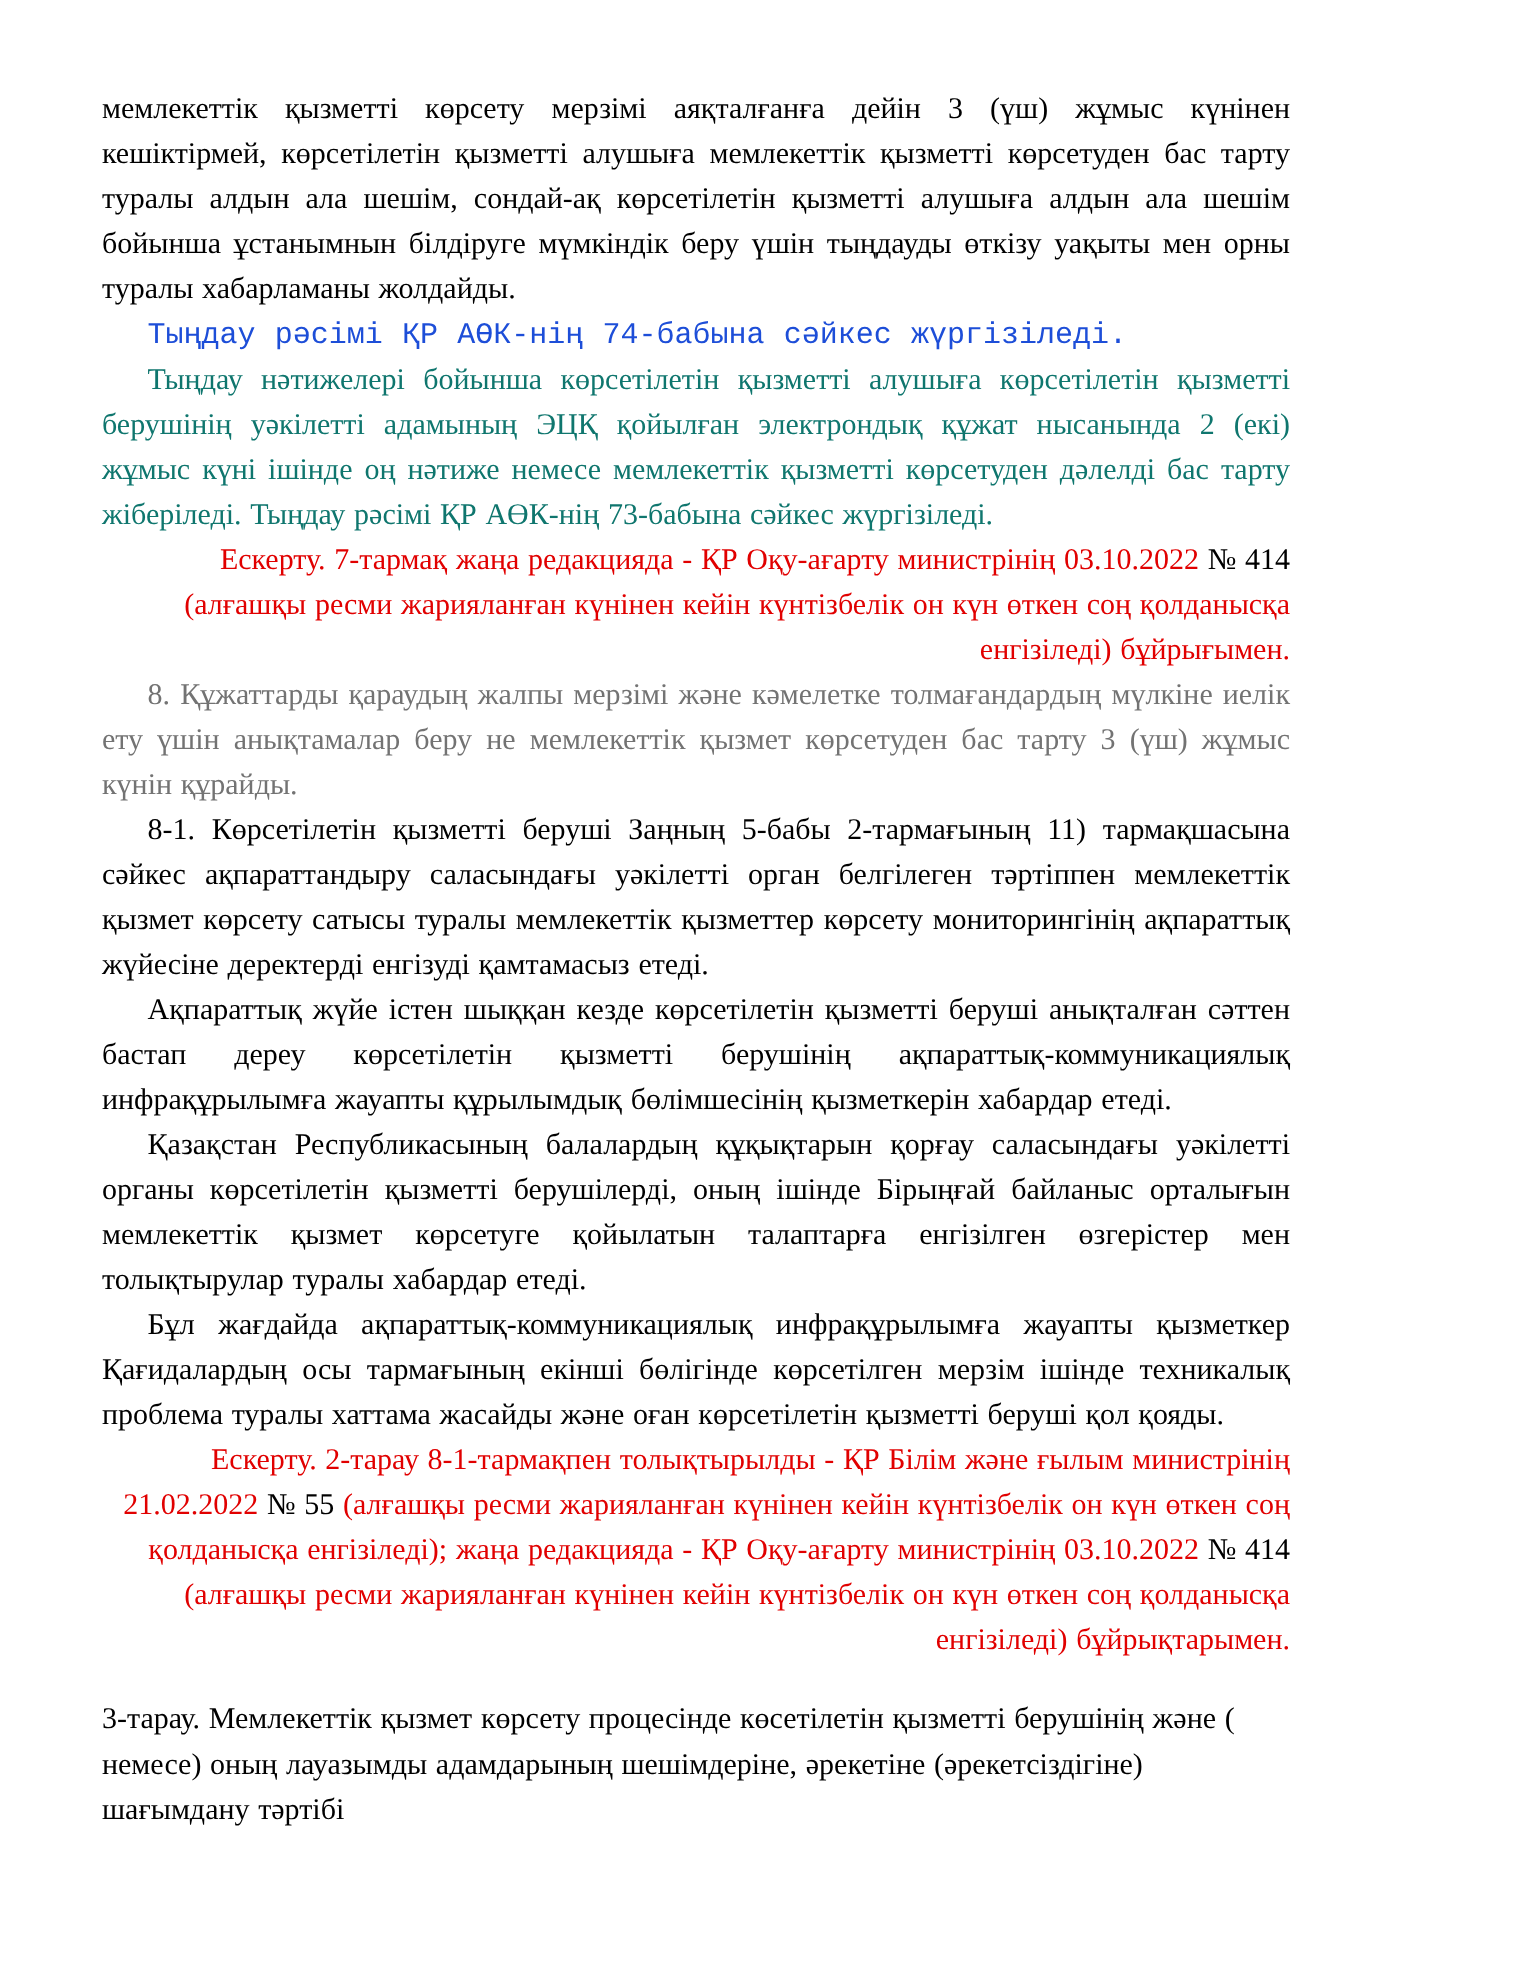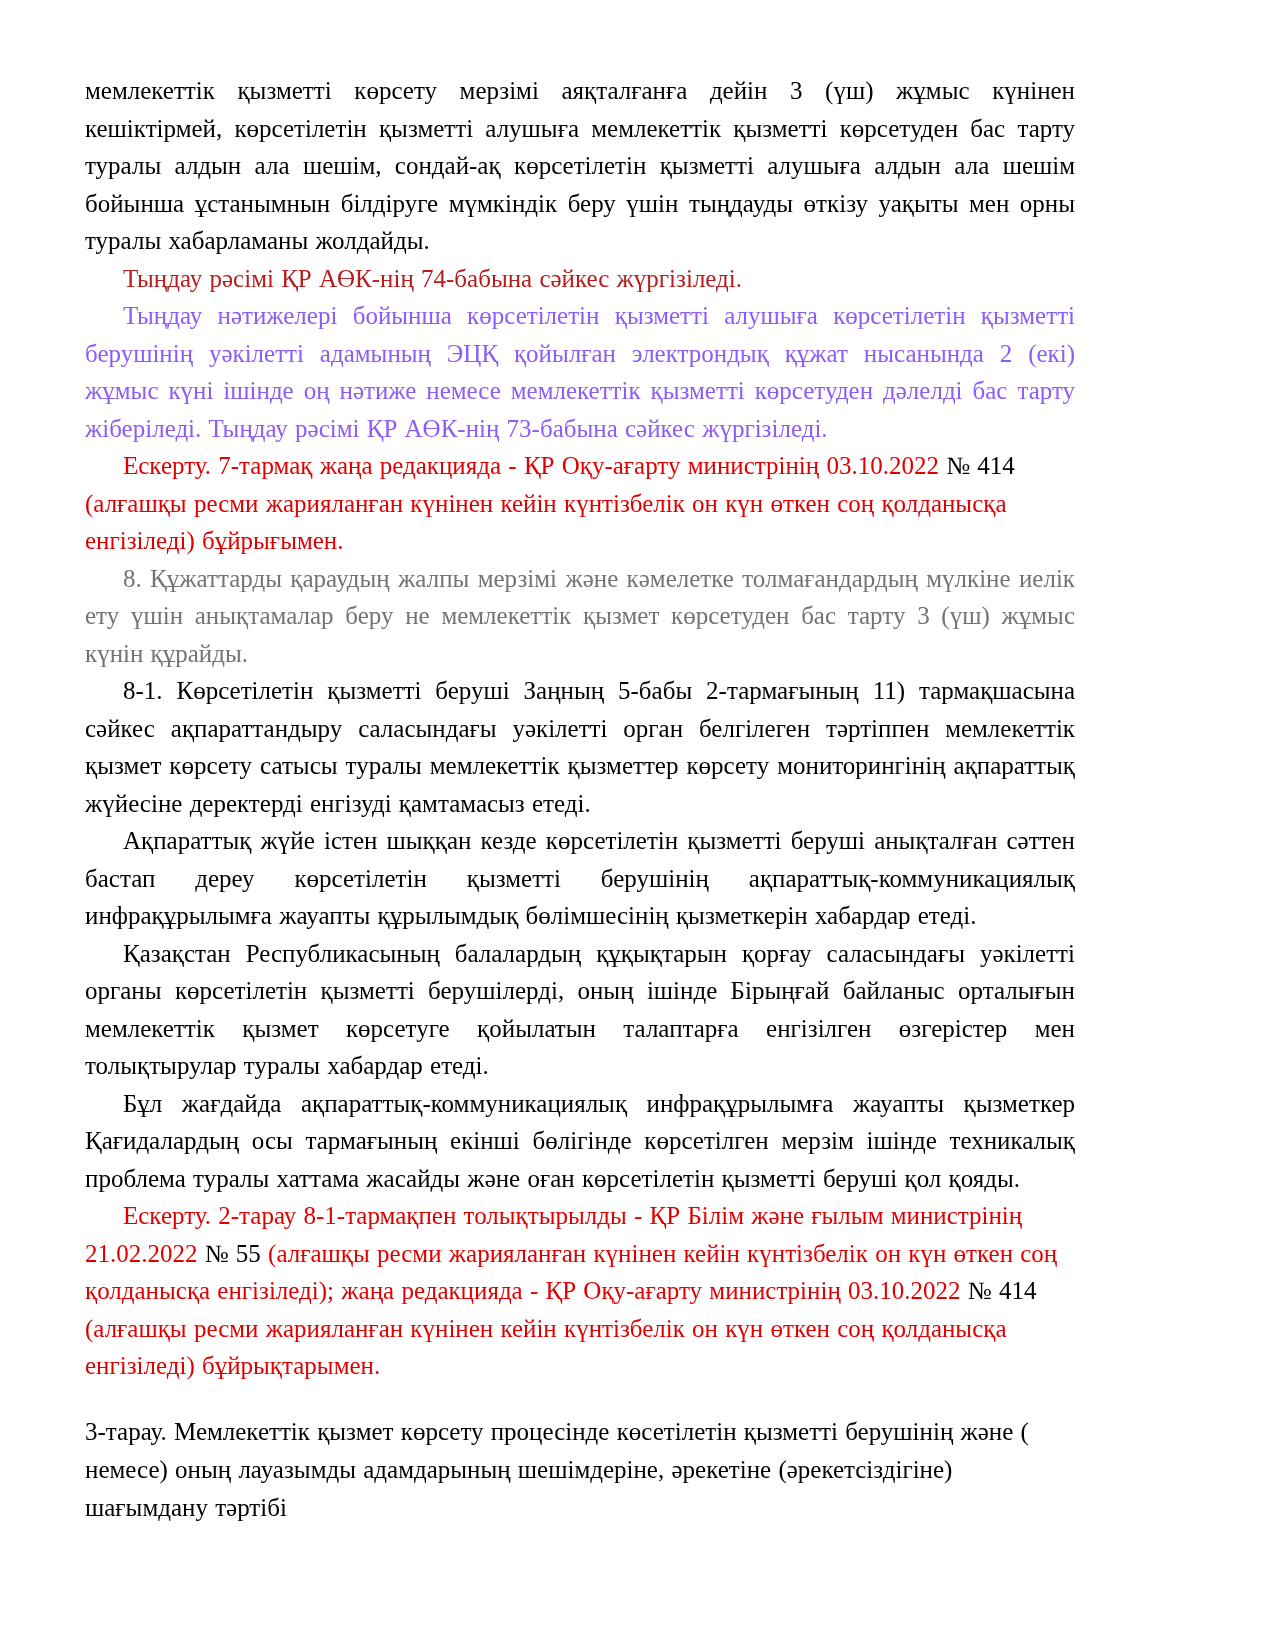--- a/index.html
+++ b/index.html
@@ -23,41 +23,41 @@
   p.para {
     margin: 0;
     text-align: justify;
     text-indent: 38px;
     word-spacing: 1px;
   }
   p.para.continuation {
     text-indent: 0;
   }
   p.para.note {
-    text-align: left;
+    text-align: right;
   }
   p.para.heading {
     font-weight: normal;
     text-align: left;
     text-indent: 0;
     margin-top: 28px;
     line-height: 1.52;
   }
   span.run { white-space: pre-wrap; }
 </style>
 </head>
 <body>
 
 <div class="page">
 
   <p class="para continuation"><span class="run" style="color: rgb(0, 0, 0);">мемлекеттік қызметті көрсету мерзімі аяқталғанға дейін 3 (үш) жұмыс күнінен кешіктірмей, көрсетілетін қызметті алушыға мемлекеттік қызметті көрсетуден бас тарту туралы алдын ала шешім, сондай-ақ көрсетілетін қызметті алушыға алдын ала шешім бойынша ұстанымнын білдіруге мүмкіндік беру үшін тыңдауды өткізу уақыты мен орны туралы хабарламаны жолдайды.</span></p>
 
-  <p class="para"><span class="run" style="color: #b91c1c;">Тыңдау рәсімі ҚР АӨК-нің 74-бабына сәйкес жүргізіледі.</span></p>
+  <p class="para"><span class="run" style="color: #1d4ed8; font-family: Liberation Mono, monospace;">Тыңдау рәсімі ҚР АӨК-нің 74-бабына сәйкес жүргізіледі.</span></p>
 
-  <p class="para"><span class="run" style="color: #8b5cf6;">Тыңдау нәтижелері бойынша көрсетілетін қызметті алушыға көрсетілетін қызметті берушінің уәкілетті адамының ЭЦҚ қойылған электрондық құжат нысанында 2 (екі) жұмыс күні ішінде оң нәтиже немесе мемлекеттік қызметті көрсетуден дәлелді бас тарту жіберіледі. Тыңдау рәсімі ҚР АӨК-нің 73-бабына сәйкес жүргізіледі.</span></p>
+  <p class="para"><span class="run" style="color: #0f766e;">Тыңдау нәтижелері бойынша көрсетілетін қызметті алушыға көрсетілетін қызметті берушінің уәкілетті адамының ЭЦҚ қойылған электрондық құжат нысанында 2 (екі) жұмыс күні ішінде оң нәтиже немесе мемлекеттік қызметті көрсетуден дәлелді бас тарту жіберіледі. Тыңдау рәсімі ҚР АӨК-нің 73-бабына сәйкес жүргізіледі.</span></p>
 
   <p class="para note"><span class="run" style="color: rgb(225, 0, 0);">Ескерту. 7-тармақ жаңа редакцияда - ҚР Оқу-ағарту министрінің 03.10.2022 </span><span class="run" style="color: rgb(0, 0, 0);">№ 414</span><span class="run" style="color: rgb(225, 0, 0);"> (алғашқы ресми жарияланған күнінен кейін күнтізбелік он күн өткен соң қолданысқа енгізіледі) бұйрығымен.</span></p>
 
   <p class="para"><span class="run" style="color: #737373;">8. Құжаттарды қараудың жалпы мерзімі және кәмелетке толмағандардың мүлкіне иелік ету үшін анықтамалар беру не мемлекеттік қызмет көрсетуден бас тарту 3 (үш) жұмыс күнін құрайды.</span></p>
 
   <p class="para"><span class="run" style="color: rgb(0, 0, 0);">8-1. Көрсетілетін қызметті беруші Заңның 5-бабы 2-тармағының 11) тармақшасына сәйкес ақпараттандыру саласындағы уәкілетті орган белгілеген тәртіппен мемлекеттік қызмет көрсету сатысы туралы мемлекеттік қызметтер көрсету мониторингінің ақпараттық жүйесіне деректерді енгізуді қамтамасыз етеді.</span></p>
 
   <p class="para"><span class="run" style="color: rgb(0, 0, 0);">Ақпараттық жүйе істен шыққан кезде көрсетілетін қызметті беруші анықталған сәттен бастап дереу көрсетілетін қызметті берушінің ақпараттық-коммуникациялық инфрақұрылымға жауапты құрылымдық бөлімшесінің қызметкерін хабардар етеді.</span></p>
 
   <p class="para"><span class="run" style="color: rgb(0, 0, 0);">Қазақстан Республикасының балалардың құқықтарын қорғау саласындағы уәкілетті органы көрсетілетін қызметті берушілерді, оның ішінде Бірыңғай байланыс орталығын мемлекеттік қызмет көрсетуге қойылатын талаптарға енгізілген өзгерістер мен толықтырулар туралы хабардар етеді.</span></p>

